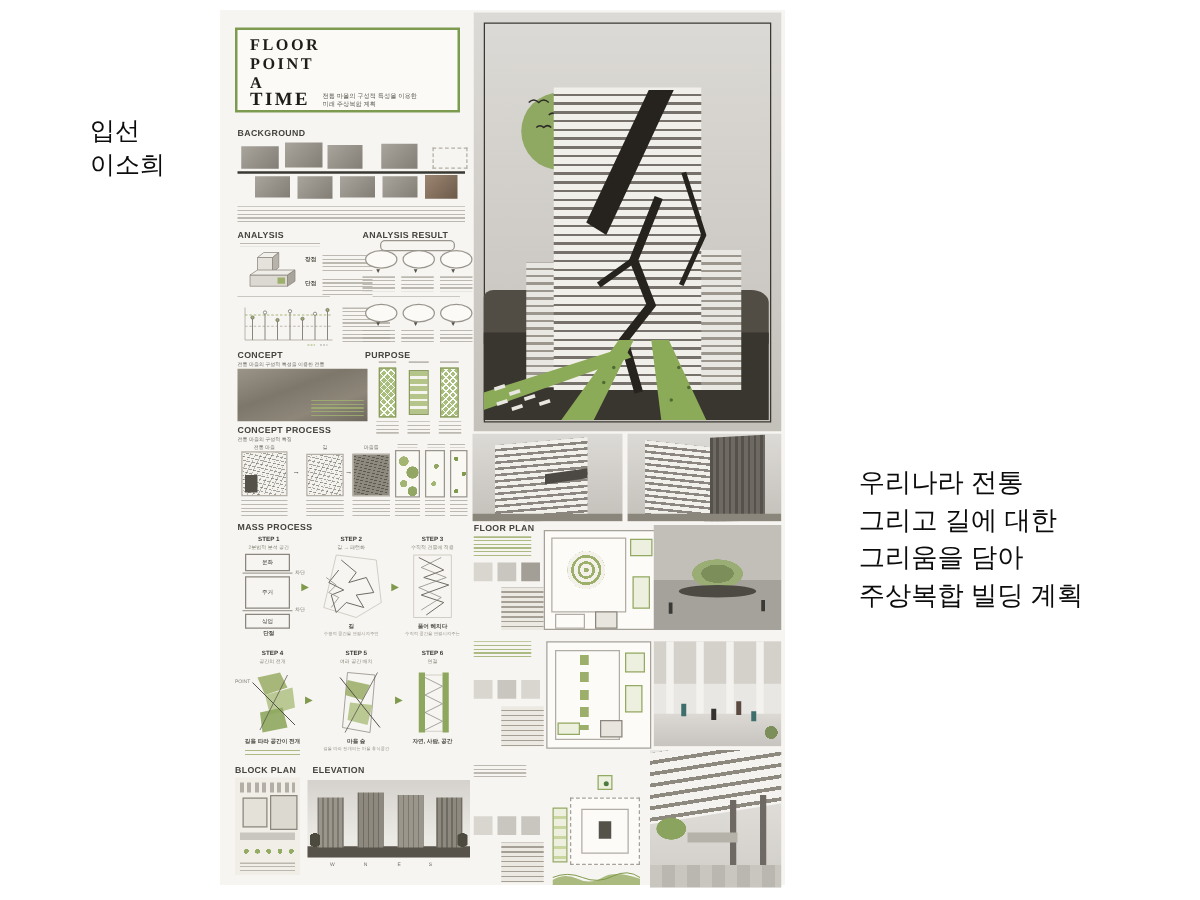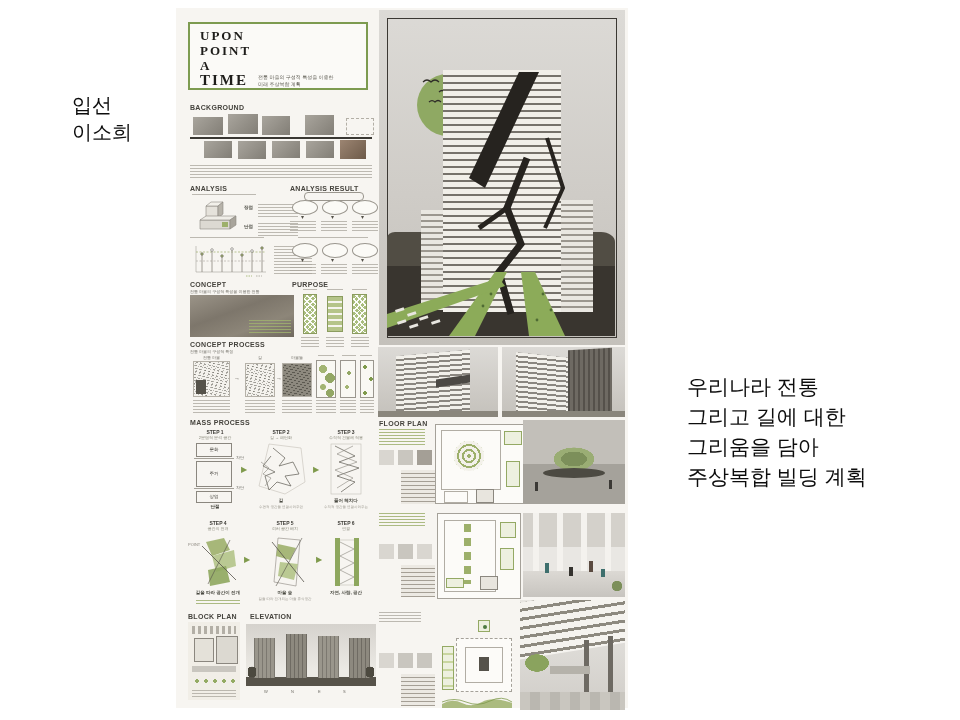--- a/index.html
+++ b/index.html
@@ -58,21 +58,21 @@
     <div>우리나라 전통</div>
     <div>그리고 길에 대한</div>
     <div>그리움을 담아</div>
     <div>주상복합 빌딩 계획</div>
   </div>
 
   <div class="s poster">
 
     <div class="s titlebox" style="left:12px;top:14px;width:180px;height:68px;">
       <div class="s" style="left:10px;top:4px;">
-        <div class="title-ln">UPON</div>
+        <div class="title-ln">FLOOR</div>
         <div class="title-ln">POINT</div>
         <div class="title-ln">A</div>
         <div class="title-ln" style="font-size:15px;">TIME</div>
       </div>
       <div class="s" style="left:68px;top:50px;width:108px;">
         <div class="subtitle-ln">전통 마을의 구성적 특성을 이용한</div>
         <div class="subtitle-ln">미래 주상복합 계획</div>
       </div>
     </div>
 

